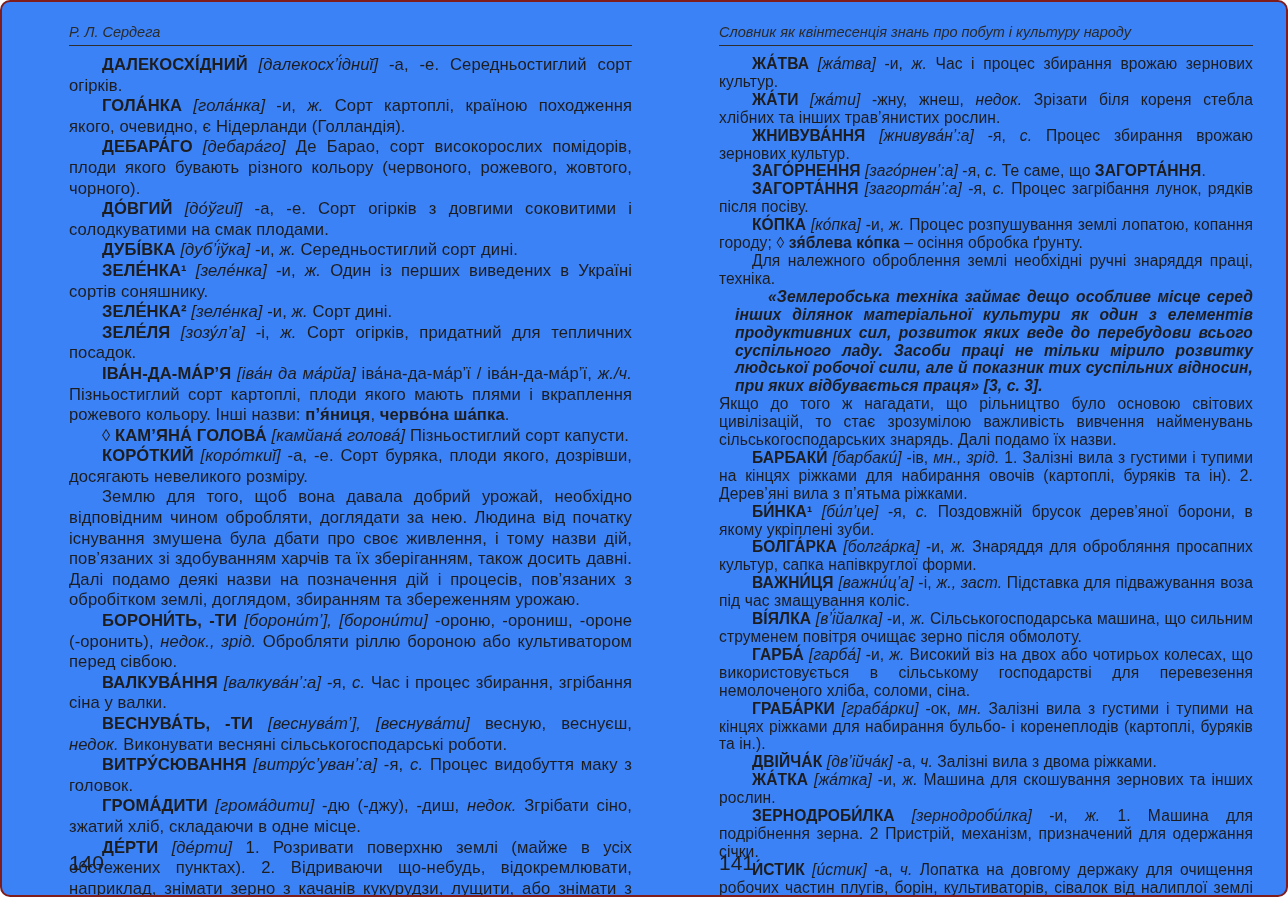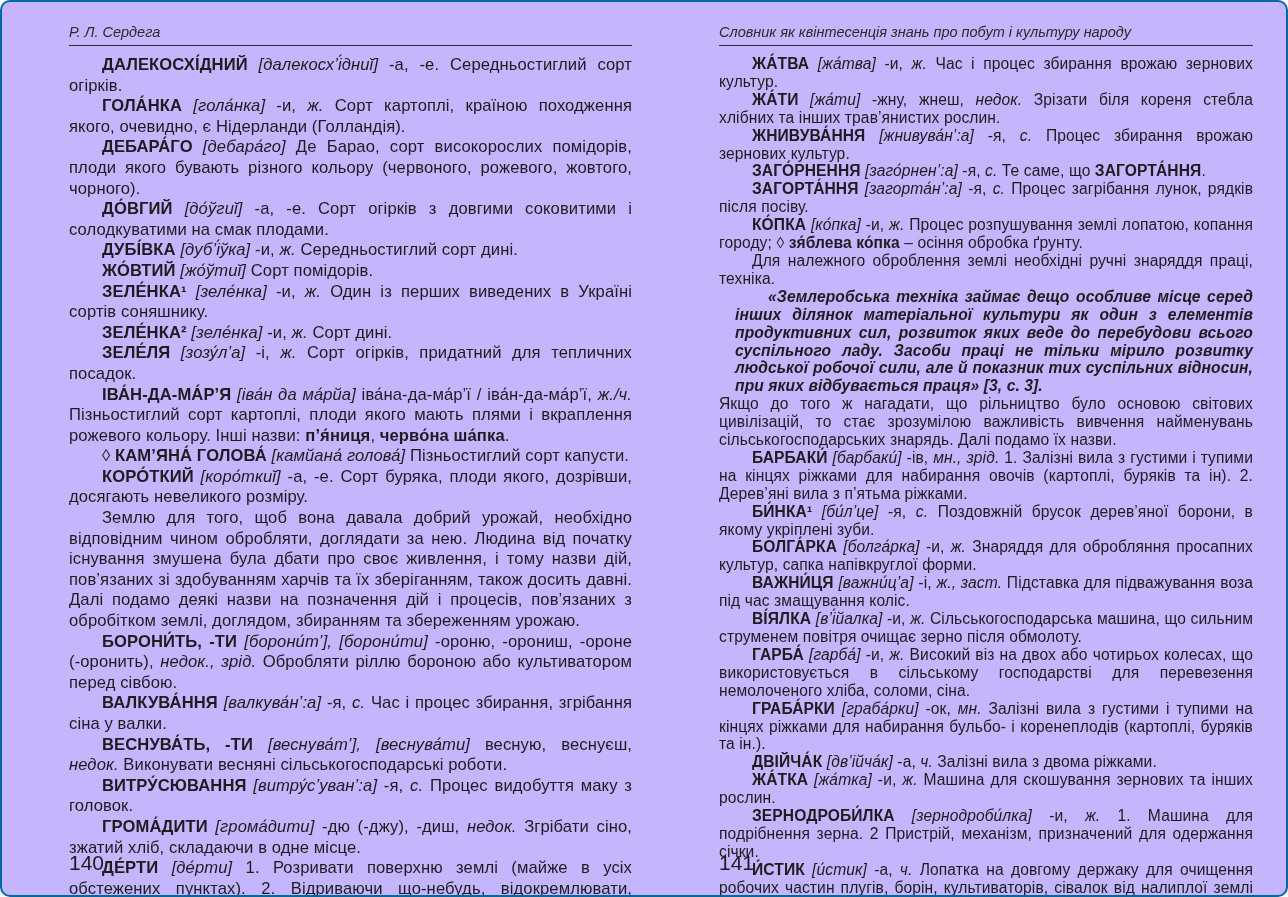--- a/index.html
+++ b/index.html
@@ -1,20 +1,20 @@
 <!DOCTYPE html>
 <html lang="uk"><head>
 <meta charset="utf-8">
 <style>
   html,body { margin:0; padding:0; background:#ffffff; }
   .spread {
     position:relative;
     width:1288px; height:897px;
-    background:#c4b5fd;
-    border:2px solid #0369a1;
+    background:#3b82f6;
+    border:2px solid #7f1d1d;
     border-radius:10px;
     box-sizing:border-box;
     overflow:hidden;
     font-family:"Liberation Sans", sans-serif;
     color:#1d1d1f;
     padding-left:27px;
   }
   .page { position:absolute; top:22px; }
   .page-left  { left:67px;  width:563px; }
   .page-right { left:717px; width:534px; }
@@ -50,21 +50,20 @@
 <div class="spread">
 
   <div class="page page-left">
     <div class="pg-header">Р. Л. Сердега</div>
     <div class="pg-body">
         <p class="para entry"><span class="seg-b">ДАЛЕКОСХІ́ДНИЙ </span><span class="seg-i">[далекосх’і́дниĭ] </span><span>-а, -е. Середньостиглий сорт огірків.</span></p>
         <p class="para entry"><span class="seg-b">ГОЛА́НКА </span><span class="seg-i">[гола́нка] </span><span>-и, </span><span class="seg-i">ж. </span><span>Сорт картоплі, країною походження якого, очевидно, є Нідерланди (Голландія).</span></p>
         <p class="para entry"><span class="seg-b">ДЕБАРА́ГО </span><span class="seg-i">[дебара́го] </span><span>Де Барао, сорт високорослих помідорів, плоди якого бувають різного кольору (червоного, рожевого, жовтого, чорного).</span></p>
         <p class="para entry"><span class="seg-b">ДО́ВГИЙ </span><span class="seg-i">[до́ўгиĭ] </span><span>-а, -е. Сорт огірків з довгими соковитими і солодкуватими на смак плодами.</span></p>
         <p class="para entry"><span class="seg-b">ДУБІ́ВКА </span><span class="seg-i">[дуб’і́ўка] </span><span>-и, </span><span class="seg-i">ж. </span><span>Середньостиглий сорт дині.</span></p>
-        <p class="para entry"><span class="seg-b">ЖО́ВТИЙ </span><span class="seg-i">[жо́ўтиĭ] </span><span>Сорт помідорів.</span></p>
         <p class="para entry"><span class="seg-b">ЗЕЛЕ́НКА¹ </span><span class="seg-i">[зеле́нка] </span><span>-и, </span><span class="seg-i">ж. </span><span>Один із перших виведених в Україні сортів соняшнику.</span></p>
         <p class="para entry"><span class="seg-b">ЗЕЛЕ́НКА² </span><span class="seg-i">[зеле́нка] </span><span>-и, </span><span class="seg-i">ж. </span><span>Сорт дині.</span></p>
         <p class="para entry"><span class="seg-b">ЗЕЛЕ́ЛЯ </span><span class="seg-i">[зозу́л’а] </span><span>-і, </span><span class="seg-i">ж. </span><span>Сорт огірків, придатний для тепличних посадок.</span></p>
         <p class="para entry"><span class="seg-b">ІВА́Н-ДА-МА́Р’Я </span><span class="seg-i">[іва́н да ма́рйа] </span><span>іва́на-да-ма́р’ї / іва́н-да-ма́р’ї, </span><span class="seg-i">ж./ч. </span><span>Пізньостиглий сорт картоплі, плоди якого мають плями і вкраплення рожевого кольору. Інші назви: </span><span class="seg-b">п’я́ниця</span><span>, </span><span class="seg-b">черво́на ша́пка</span><span>.</span></p>
         <p class="para entry"><span>◊ </span><span class="seg-b">КАМ’ЯНА́ ГОЛОВА́ </span><span class="seg-i">[камйана́ голова́] </span><span>Пізньостиглий сорт капусти.</span></p>
         <p class="para entry"><span class="seg-b">КОРО́ТКИЙ </span><span class="seg-i">[коро́ткиĭ] </span><span>-а, -е. Сорт буряка, плоди якого, дозрівши, досягають невеликого розміру.</span></p>
         <p class="para plain"><span>Землю для того, щоб вона давала добрий урожай, необхідно відповідним чином обробляти, доглядати за нею. Людина від початку існування змушена була дбати про своє живлення, і тому назви дій, пов’язаних зі здобуванням харчів та їх зберіганням, також досить давні. Далі подамо деякі назви на позначення дій і процесів, пов’язаних з обробітком землі, доглядом, збиранням та збереженням урожаю.</span></p>
         <p class="para entry"><span class="seg-b">БОРОНИ́ТЬ, -ТИ </span><span class="seg-i">[борони́т’], [борони́ти] </span><span>-ороню, -орониш, -ороне (-оронить), </span><span class="seg-i">недок., зрід. </span><span>Обробляти ріллю бороною або культиватором перед сівбою.</span></p>
         <p class="para entry"><span class="seg-b">ВАЛКУВА́ННЯ </span><span class="seg-i">[валкува́н’:а] </span><span>-я, </span><span class="seg-i">с. </span><span>Час і процес збирання, згрібання сіна у валки.</span></p>
         <p class="para entry"><span class="seg-b">ВЕСНУВА́ТЬ, -ТИ </span><span class="seg-i">[веснува́т’], [веснува́ти] </span><span>весную, веснуєш, </span><span class="seg-i">недок. </span><span>Виконувати весняні сільськогосподарські роботи.</span></p>

